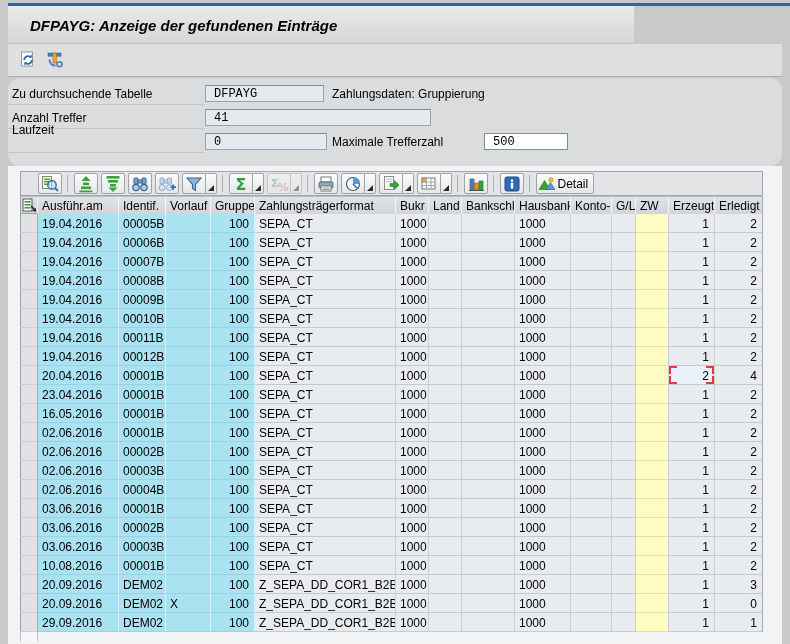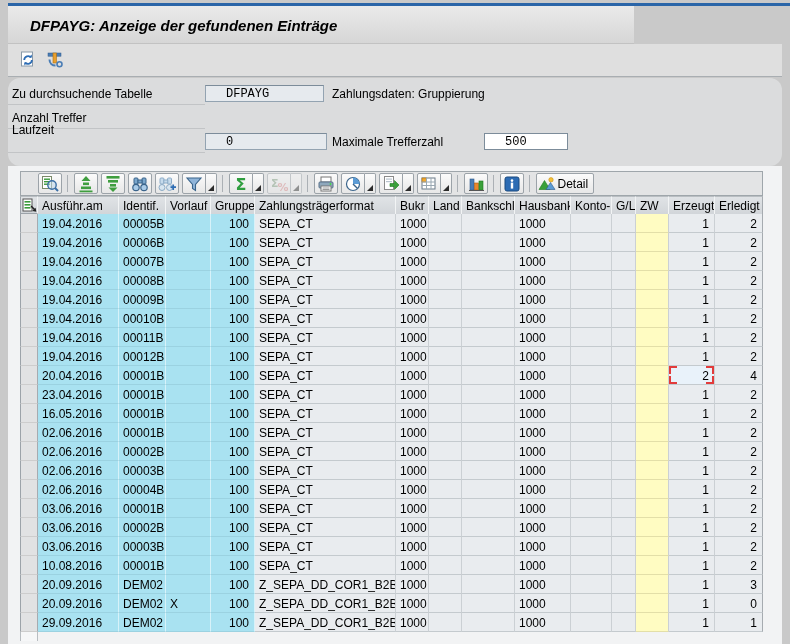--- a/index.html
+++ b/index.html
@@ -13,21 +13,21 @@
   .title{position:absolute;left:22px;top:11px;font-style:italic;font-weight:bold;font-size:15px;color:#000;white-space:nowrap;}
 
   .apptoolbar{position:absolute;left:8px;top:44px;width:774px;height:33px;background:#DFDFDF;
     border-bottom:1px solid #A9AEB2;box-sizing:border-box;display:flex;align-items:center;padding-left:8px;gap:4px;}
   .app-icon{width:23px;height:23px;display:flex;align-items:center;justify-content:center;cursor:pointer;}
 
   .form-area{position:absolute;left:8px;top:78px;width:774px;height:88px;background:#DBDCDD;border-radius:12px;}
   .form-label{position:absolute;font-size:12px;color:#000;white-space:nowrap;}
   .form-rule{position:absolute;left:0;width:197px;height:1px;background:#C2C4C6;}
   .field{position:absolute;height:17px;line-height:14px;font-family:"Liberation Mono",monospace;
-    font-size:12px;padding:1px 20px;box-sizing:border-box;white-space:nowrap;overflow:hidden;}
+    font-size:12px;padding:1px 8px;box-sizing:border-box;white-space:nowrap;overflow:hidden;}
   .field.readonly{background:#E6EAEE;border:1px solid #93A3B1;border-top-color:#7C8C9A;}
   .field.editable{background:#FFFFFF;border:1px solid #7C8C9A;}
 
   .main{position:absolute;left:8px;top:166px;width:774px;height:478px;background:#F2F3F4;}
 
   .alvbar{position:absolute;left:12px;top:5px;width:743px;height:25px;background:#E3E4E5;
     border:1px solid #9FA6AB;box-sizing:border-box;display:flex;align-items:center;padding-left:15px;}
   .tbtn-group{display:flex;margin:0 1.5px;flex:0 0 auto;}
   .tbtn-group.disabled{opacity:.45;}
   .tbtn{min-width:24px;height:21px;box-sizing:border-box;display:flex;align-items:center;justify-content:center;
@@ -108,20 +108,21 @@
   <div class="form-area">
     <div class="form-rule" style="top:26px"></div>
     <div class="form-rule" style="top:50px"></div>
     <div class="form-rule" style="top:74px"></div>
 
     <div class="form-label" style="left:4px;top:9px">Zu durchsuchende Tabelle</div>
     <div class="field readonly" style="left:197px;top:7px;width:119px">DFPAYG</div>
     <div class="form-label" style="left:324px;top:9px">Zahlungsdaten: Gruppierung</div>
 
     <div class="form-label" style="left:4px;top:33px">Anzahl Treffer</div>
+    <div class="field readonly" style="left:197px;top:31px;width:226px">41</div>
 
     <div class="form-label" style="left:4px;top:45px">Laufzeit</div>
     <div class="field readonly" style="left:197px;top:55px;width:122px">0</div>
     <div class="form-label" style="left:324px;top:57px">Maximale Trefferzahl</div>
     <div class="field editable" style="left:476px;top:55px;width:84px">500</div>
   </div>
 
   <div class="main">
     <div class="alvbar">
         <div class="tbtn-group">

